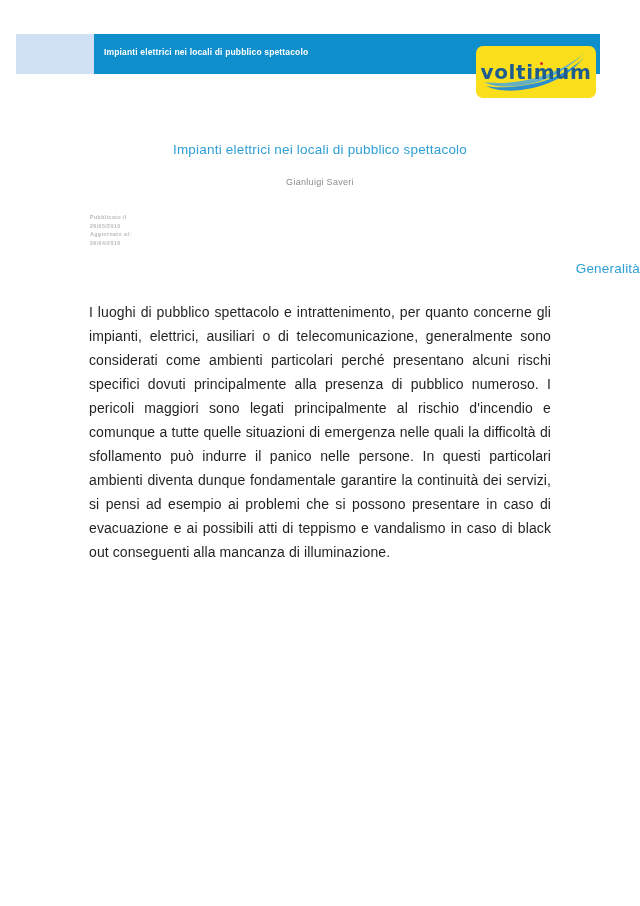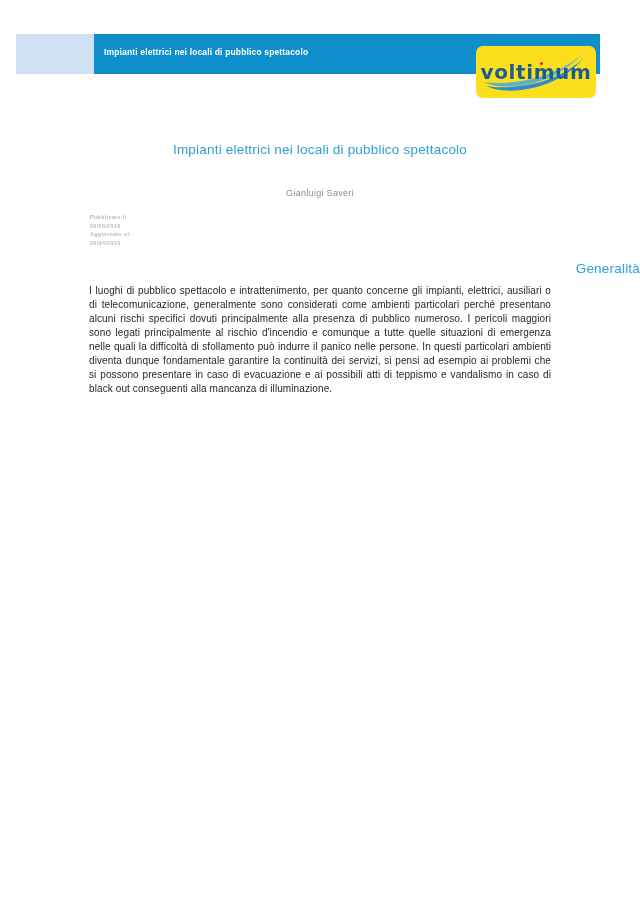--- a/index.html
+++ b/index.html
@@ -104,21 +104,21 @@
     top: 142px;
     width: 640px;
     text-align: center;
     font-size: 13.5px;
     color: #2e9fd4;
     letter-spacing: 0.2px;
   }
   .doc-author {
     position: absolute;
     left: 0;
-    top: 188px;
+    top: 177px;
     width: 640px;
     text-align: center;
     font-size: 9px;
     color: #8c8c8c;
     letter-spacing: 0.3px;
   }
 
   
   .meta {
     position: absolute;
@@ -141,24 +141,24 @@
     text-align: right;
     font-size: 13.5px;
     color: #2e9fd4;
     letter-spacing: 0.2px;
   }
 
   
   .body-text {
     position: absolute;
     left: 89px;
-    top: 284px;
+    top: 300px;
     width: 462px;
-    font-size: 10px;
-    line-height: 14px;
+    font-size: 14px;
+    line-height: 24px;
     color: #231f20;
     text-align: justify;
     text-justify: inter-word;
     letter-spacing: 0.1px;
   }
 
   
   .page-number {
     position: absolute;
     left: 0;

